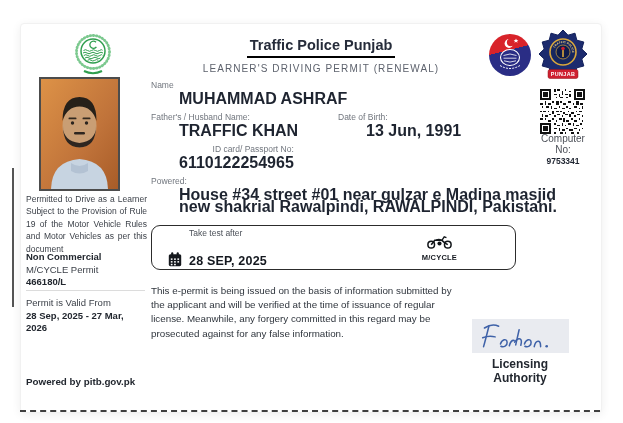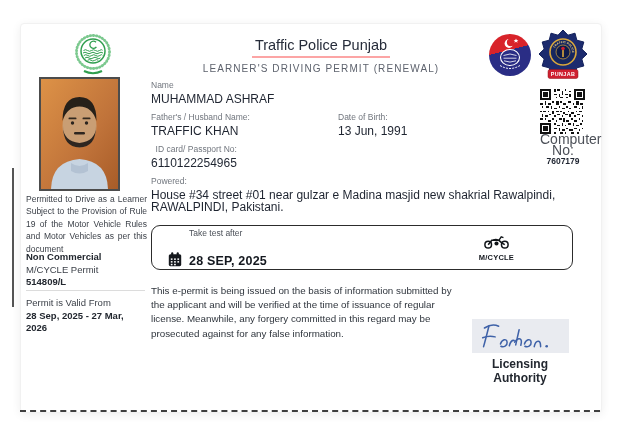--- a/index.html
+++ b/index.html
@@ -8,49 +8,49 @@
   .card{position:absolute;left:20px;top:23px;width:580px;height:388px;background:#fff;
         border:1px solid #f1f1f1;border-radius:4px;box-shadow:0 2px 10px rgba(0,0,0,.07);}
   .cutmark{position:absolute;left:12px;top:168px;width:2px;height:139px;background:#555;}
   .perforation{position:absolute;left:20px;top:410px;width:580px;height:0;border-top:2px dashed #3f3f3f;}
 
   .govt-logo{position:absolute;left:48px;top:6px;}
   .photo{position:absolute;left:18px;top:53px;width:81px;height:114px;border:2px solid #4c4c4c;box-sizing:border-box;overflow:hidden;}
   .photo svg{display:block;}
 
   .header{position:absolute;left:140px;top:12px;width:320px;text-align:center;}
-  .title{display:inline-block;font-size:14.5px;font-weight:400;color:#262c3a;
-         border-bottom:2px solid #fca5a5;padding:0 3px 3px;}
+  .title{display:inline-block;font-size:14.5px;font-weight:700;color:#262c3a;
+         border-bottom:2px solid #000000;padding:0 3px 3px;}
   .subtitle{margin-top:5px;font-size:10px;color:#5d626d;letter-spacing:1.1px;}
 
   .round-logo{position:absolute;left:467px;top:9px;}
   .badge{position:absolute;left:516px;top:3px;}
   .qr{position:absolute;left:519px;top:65px;}
   .computer{position:absolute;left:510px;top:110px;width:64px;text-align:center;}
-  .computer .lbl{font-size:14px;color:#4c5058;line-height:10.5px;width:46px;margin:0 auto;}
+  .computer .lbl{font-size:10px;color:#4c5058;line-height:10.5px;width:46px;margin:0 auto;}
   .computer .val{font-size:8.5px;font-weight:700;margin-top:1px;color:#1e2430;}
 
   .fg{position:absolute;}
   .fg .lbl{font-size:8.5px;color:#71767e;margin-bottom:2.5px;}
-  .fg .val{font-size:12px;font-weight:400;color:#1e2430;line-height:12.5px;}
+  .fg .val{font-size:16px;font-weight:700;color:#1e2430;line-height:12.5px;margin-left:28px;}
   .fg-name{left:130px;top:56px;}
   .fg-father{left:130px;top:88px;}
   .fg-dob{left:317px;top:88px;}
   .fg-id{left:130px;top:120px;text-align:right;}
   .fg-address{left:130px;top:152px;width:420px;}
 
   .permission{position:absolute;left:5px;top:169px;width:121px;font-size:8.5px;line-height:12.4px;
               color:#3a3f47;text-align:justify;}
   .category{position:absolute;left:5px;top:227px;font-size:9.5px;line-height:12.6px;color:#3a3f47;}
   .b{font-weight:700;color:#22272f;}
   .ldivider{position:absolute;left:5px;top:266px;width:119px;border-top:1px solid #dcdcdc;}
   .validity{position:absolute;left:5px;top:273px;width:121px;font-size:9.5px;line-height:12.6px;color:#3a3f47;}
   .powered{position:absolute;left:5px;top:352px;font-size:9.8px;font-weight:700;color:#22272f;}
 
-  .testbox{position:absolute;left:130px;top:201px;width:422px;height:45px;border:1.5px solid #2c2c2c;
+  .testbox{position:absolute;left:130px;top:201px;width:365px;height:45px;border:1.5px solid #2c2c2c;
            border-radius:9px;box-sizing:border-box;display:flex;align-items:center;
            justify-content:space-between;padding:0 58px 0 16px;background:#fff;}
   .test-left{display:flex;align-items:flex-end;gap:7px;}
   .test-left svg{margin-bottom:1px;}
   .ttl{font-size:8.5px;color:#4b5058;margin-bottom:1px;}
   .tdate{font-size:12.5px;font-weight:700;color:#14181f;letter-spacing:.2px;margin-top:16px;}
   .test-right{text-align:center;}
   .vclass{font-size:7.5px;font-weight:700;letter-spacing:.2px;color:#14181f;}
 
   .disclaimer{position:absolute;left:130px;top:260px;width:306px;font-size:9.8px;line-height:14.2px;color:#2f353d;}
@@ -167,21 +167,21 @@
           <path d="M2,2h3v3h-3z"></path>
             <path d="M24,2h3v3h-3z"></path>
             <path d="M2,24h3v3h-3z"></path>
           <path d="M9,0h1v2h-1z M11,0h2v1h-2z M14,1h1v3h-1z M16,0h1v1h-1z M19,1h1v1h-1z M9,3h2v1h-2z M12,3h1v2h-1z M16,3h2v1h-2z M19,3h1v2h-1z M10,5h1v1h-1z M13,5h2v1h-2z M17,5h1v1h-1z M8,8h1v1h-1z M0,9h2v1h-2z M3,8h1v2h-1z M5,9h2v1h-2z M10,8h2v2h-2z M13,8h1v1h-1z M15,9h2v1h-2z M18,8h2v1h-2z M21,9h1v1h-1z M23,8h2v2h-2z M26,9h2v1h-2z M1,11h1v1h-1z M4,11h2v1h-2z M7,11h1v2h-1z M9,12h2v1h-2z M12,11h1v1h-1z M14,12h2v1h-2z M17,11h1v1h-1z M19,12h1v1h-1z M22,11h2v1h-2z M25,12h1v1h-1z M27,11h1v2h-1z M0,14h1v1h-1z M2,14h2v1h-2z M5,14h1v1h-1z M8,14h1v2h-1z M10,14h2v1h-2z M13,14h1v1h-1z M15,15h1v1h-1z M18,14h1v1h-1z M20,15h2v1h-2z M23,14h1v1h-1z M25,14h2v1h-2z M1,16h1v2h-1z M3,17h2v1h-2z M6,16h1v1h-1z M9,17h1v1h-1z M11,16h2v1h-2z M14,17h1v1h-1z M16,16h2v1h-2z M19,16h1v2h-1z M22,17h1v1h-1z M24,16h2v1h-2z M27,17h1v1h-1z M0,19h2v1h-2z M3,19h1v1h-1z M5,20h2v1h-2z M8,19h1v1h-1z M10,20h1v1h-1z M12,19h2v1h-2z M15,19h1v2h-1z M17,20h2v1h-2z M20,19h1v1h-1z M22,20h2v1h-2z M25,19h1v1h-1z M27,20h1v1h-1z M9,22h1v1h-1z M11,23h2v1h-2z M14,22h1v2h-1z M16,23h1v1h-1z M18,22h2v1h-2z M21,22h1v2h-1z M23,23h2v1h-2z M26,22h1v1h-1z M9,25h2v1h-2z M12,25h1v2h-1z M14,26h2v1h-2z M17,25h1v1h-1z M19,26h2v1h-2z M22,25h2v1h-2z M25,26h1v1h-1z M27,25h1v1h-1z M9,28h1v1h-1z M13,28h2v1h-2z M16,28h1v1h-1z M20,28h2v1h-2z M24,28h1v1h-1z"></path>
         </g>
       </svg>
     </div>
 
     <div class="computer">
       <div class="lbl">Computer No:</div>
-      <div class="val">7607179</div>
+      <div class="val">9753341</div>
     </div>
 
     <div class="fg fg-name">
       <div class="lbl">Name</div>
       <div class="val">MUHAMMAD ASHRAF</div>
     </div>
     <div class="fg fg-father">
       <div class="lbl">Father's / Husband Name:</div>
       <div class="val">TRAFFIC KHAN</div>
     </div>
@@ -195,27 +195,28 @@
     </div>
     <div class="fg fg-address">
       <div class="lbl">Powered:</div>
       <div class="val">House #34 street #01 near gulzar e Madina masjid new shakrial Rawalpindi, RAWALPINDI, Pakistani.</div>
     </div>
 
     <div class="permission">Permitted to Drive as a Learner Subject to the Provision of Rule 19 of the Motor Vehicle Rules and Motor Vehicles as per this document</div>
     <div class="category">
       <div class="b">Non Commercial</div>
       <div>M/CYCLE Permit</div>
-      <div class="b">514809/L</div>
+      <div class="b">466180/L</div>
     </div>
     <div class="ldivider"></div>
     <div class="validity">
       <div>Permit is Valid From</div>
       <div class="b">28 Sep, 2025 - 27 Mar, 2026</div>
     </div>
+    <div class="powered">Powered by pitb.gov.pk</div>
 
     <div class="testbox">
       <div class="test-left">
         <svg width="14" height="15" viewBox="0 0 14 15">
           <rect x="0.8" y="2.2" width="12.4" height="12" rx="1.6" fill="#15181d"></rect>
           <rect x="3.2" y="0.3" width="2.1" height="3.4" rx="0.9" fill="#15181d"></rect>
           <rect x="8.7" y="0.3" width="2.1" height="3.4" rx="0.9" fill="#15181d"></rect>
           <g fill="#fff">
             <rect x="2.8" y="6.4" width="1.7" height="1.5"></rect>
               <rect x="6.1" y="6.4" width="1.7" height="1.5"></rect>

